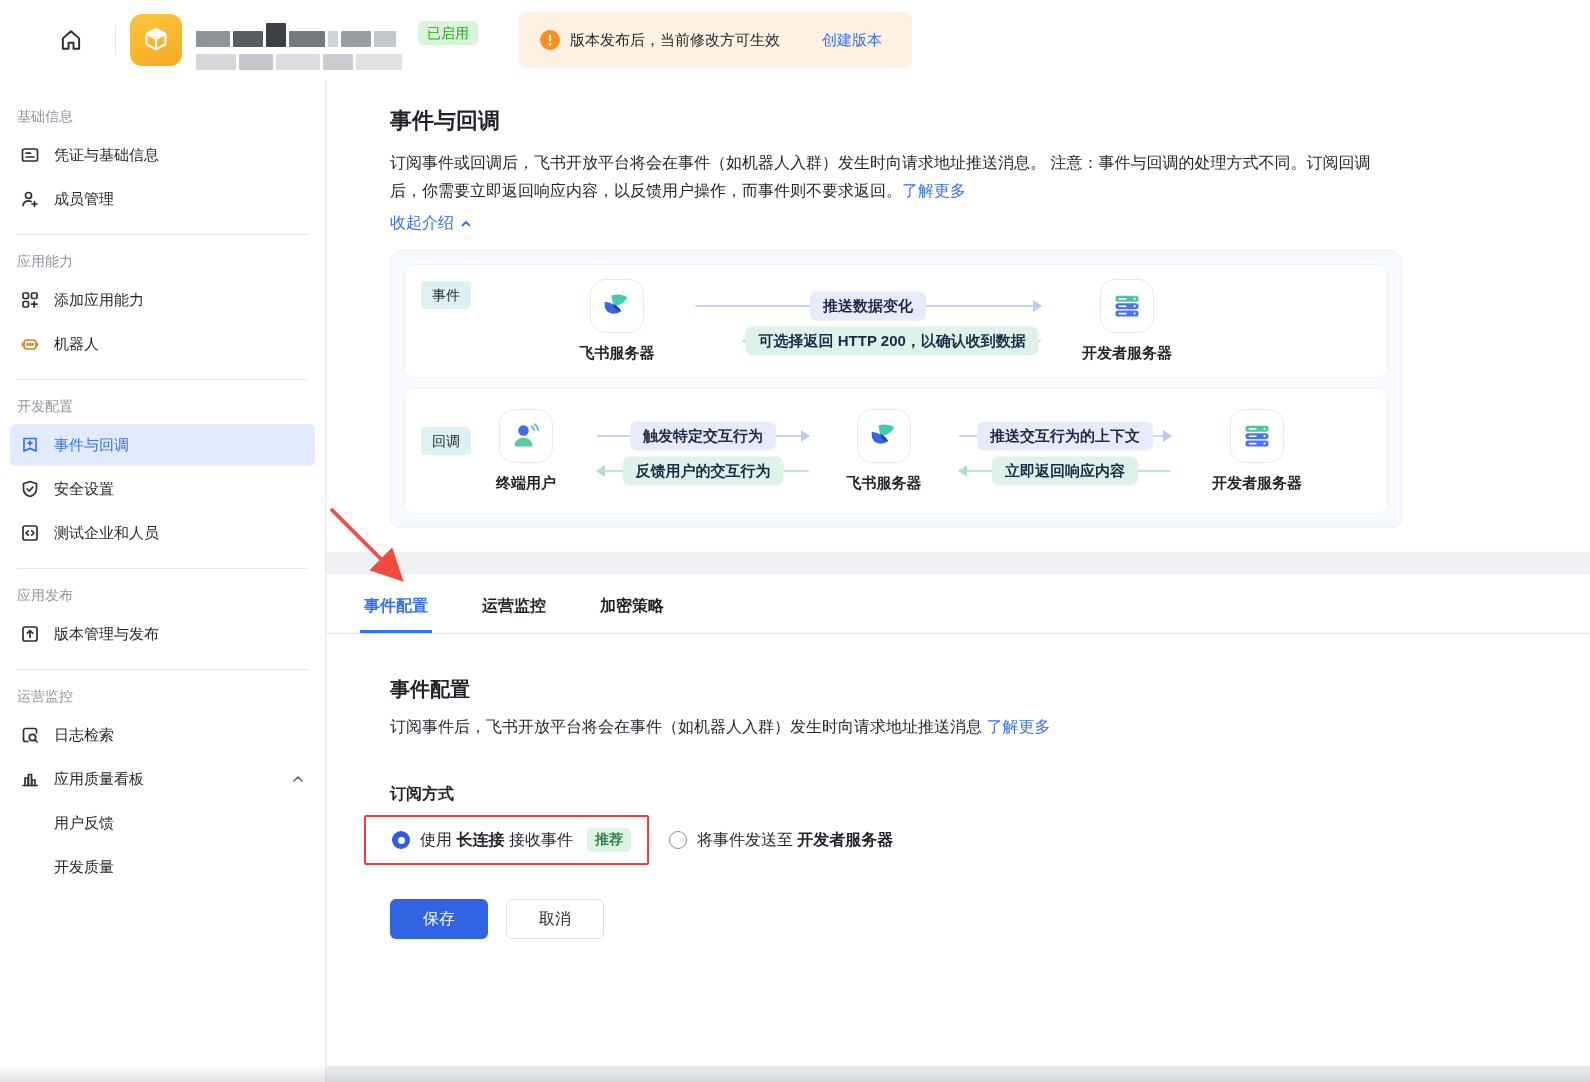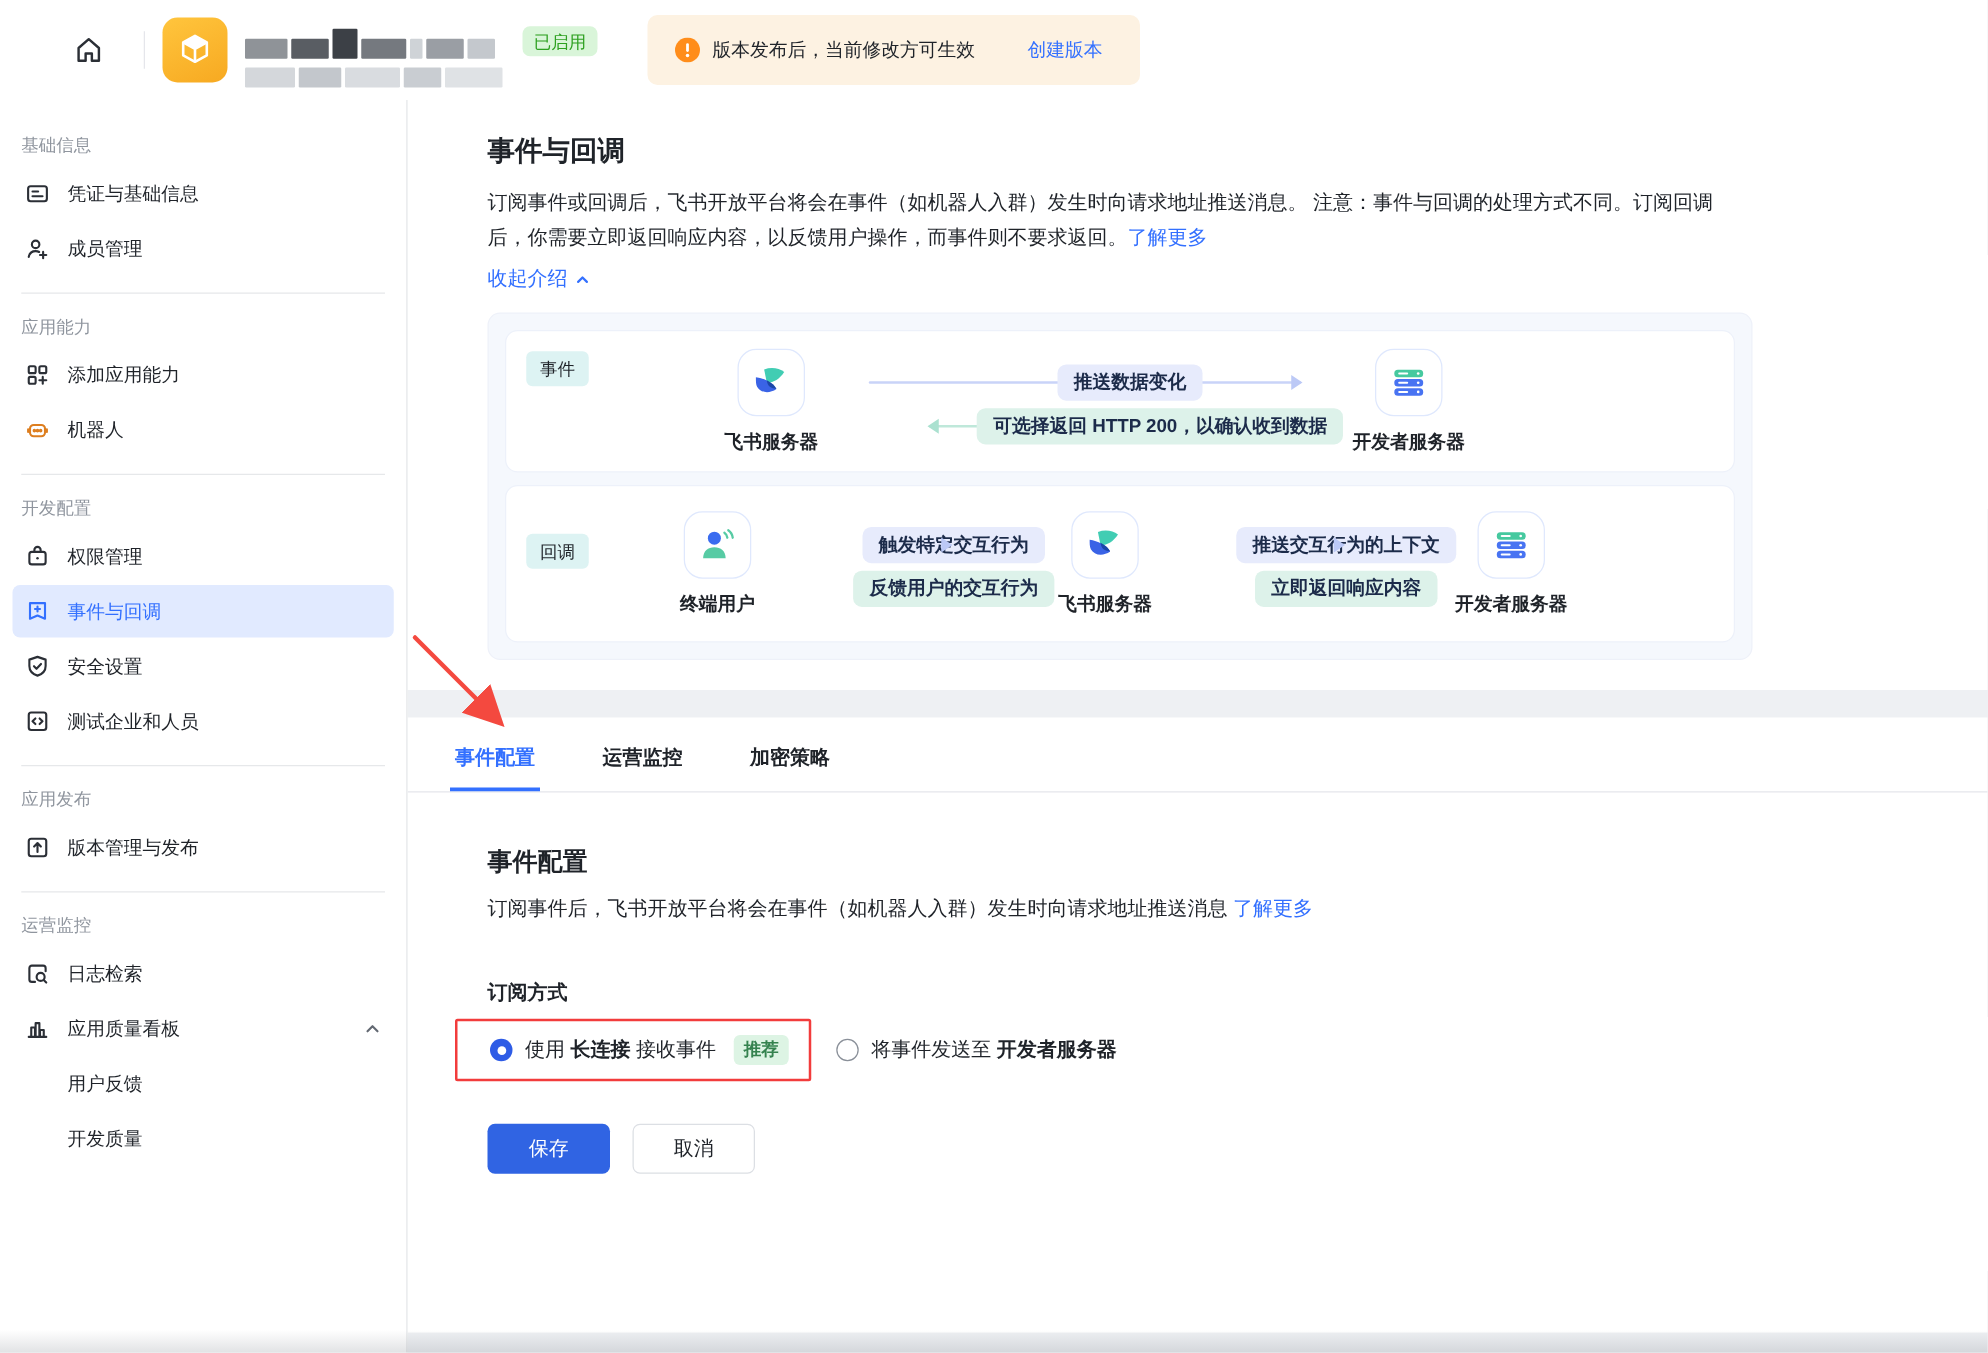--- a/index.html
+++ b/index.html
@@ -52,38 +52,38 @@
   .p1-desc { margin-top:13px; width:992px; font-size:16px; line-height:28px; }
   .link { color:#3370ff; cursor:pointer; }
   .collapse-link { margin-top:8px; display:inline-flex; align-items:center; gap:6px;
                    font-size:16px; color:#3370ff; cursor:pointer; }
 
   .diagram { margin-top:16px; width:1012px; background:#f5f8fd; border:1px solid #eef1f9;
              border-radius:10px; padding:13px; }
   .d-card { position:relative; background:#fff; border:1px solid #edf1fa; border-radius:10px;
             display:flex; align-items:flex-start; }
   .d-card.row1 { height:114px; margin-bottom:10px; padding:14px 0; }
-  .d-card.row2 { height:126px; padding:20px 0 14px 16px;gap:48px; }
+  .d-card.row2 { height:126px; padding:20px 0 14px 16px; }
   .d-badge { background:#ddf3f3; color:#1f2329; font-size:14px; font-weight:400;
              padding:5px 11px; border-radius:5px; line-height:18px; flex:0 0 auto; }
   .row1 .d-badge { position:absolute; left:16px; top:16px; }
   .d-node { display:flex; flex-direction:column; align-items:center; gap:11px; width:124px; flex:0 0 auto; }
   .d-nodebox { width:54px; height:54px; background:#fff; border:1.5px solid #dfe8fd; border-radius:15px;
                display:grid; place-items:center; }
   .d-nodelabel { font-size:15px; font-weight:700; color:#1f2329; white-space:nowrap; }
   .d-arrows { flex:1 1 auto; padding:0 16px; }
   .d-arrow { position:relative; height:2px; border-radius:1px; }
   .d-arrow.fwd { background:#c9d3f8; margin-top:26px; }
   .d-arrow.fwd::after { content:""; position:absolute; right:-1px; top:-5px; width:0; height:0;
      border-left:9px solid #bcc9f6; border-top:6px solid transparent; border-bottom:6px solid transparent; }
   .d-arrow.back { background:#bfe8da; margin-top:33px; }
   .d-arrow.back::before { content:""; position:absolute; left:-1px; top:-5px; width:0; height:0;
      border-right:9px solid #abe1d0; border-top:6px solid transparent; border-bottom:6px solid transparent; }
   .d-pill { position:absolute; left:50%; top:50%; transform:translate(-50%,-50%);
-            font-size:15px; font-weight:700; color:#1c2b4a; padding:5px 13px; border-radius:7px; white-space:nowrap;margin-left:36px; }
+            font-size:15px; font-weight:700; color:#1c2b4a; padding:5px 13px; border-radius:7px; white-space:nowrap; }
   .d-pill.fwd { background:#e7ebfc; }
   .d-pill.back { background:#ddf2ea; }
 
   .panel2 { position:absolute; left:326px; top:574px; width:1264px; height:492px; background:#fff; }
   .tabs { display:flex; gap:46px; padding:10px 0 0 34px; border-bottom:1px solid #e5e6eb; }
   .tab { font-size:16px; font-weight:600; padding:12px 4px 13px; cursor:pointer; color:#1f2329;
          border-bottom:3px solid transparent; }
   .tab.active { color:#3370ff; border-bottom-color:#3370ff; }
   .section { padding:42px 64px 0; }
   .sec-title { font-size:20px; font-weight:bold; }
@@ -209,30 +209,20 @@
           <circle cx="7.5" cy="10.5" r=".6" fill="#dd7e1f"></circle>
           <circle cx="10" cy="10.5" r=".6" fill="#dd7e1f"></circle>
           <circle cx="12.5" cy="10.5" r=".6" fill="#dd7e1f"></circle>
         </svg>
     </span>
     <span>机器人</span>
   </div>
 
   <div class="sb-div"></div>
   <div class="sb-sec">开发配置</div>
-  <div class="sb-item">
-    <span class="sb-ic">
-      <svg width="20" height="20" viewBox="0 0 20 20" class="ic-stroke">
-          <rect x="3.5" y="6.5" width="13" height="10" rx="2"></rect>
-          <path d="M7.5 6.5V5a2.5 2.5 0 0 1 5 0v1.5"></path>
-          <circle cx="10" cy="11.5" r="1" fill="#2b2f36" stroke="none"></circle>
-        </svg>
-    </span>
-    <span>权限管理</span>
-  </div>
   <div class="sb-item selected">
     <span class="sb-ic">
       <svg width="20" height="20" viewBox="0 0 20 20" class="ic-stroke">
           <path d="M4 3.5h12V16l-6-2.6L4 16z"></path>
           <path d="M10 6.2v4M8 8.2h4"></path>
         </svg>
     </span>
     <span>事件与回调</span>
   </div>
   <div class="sb-item">

